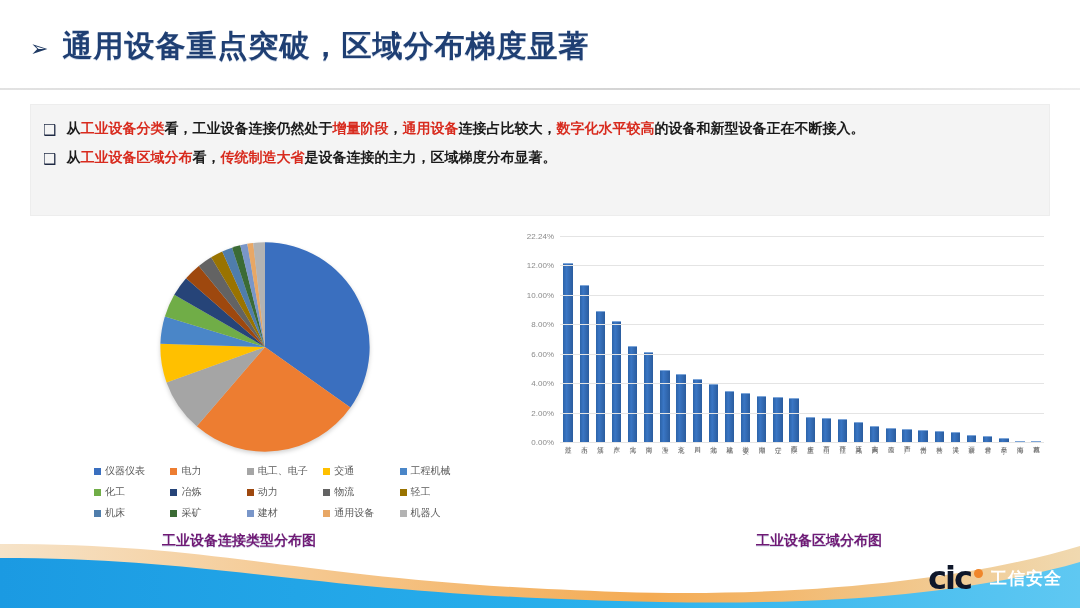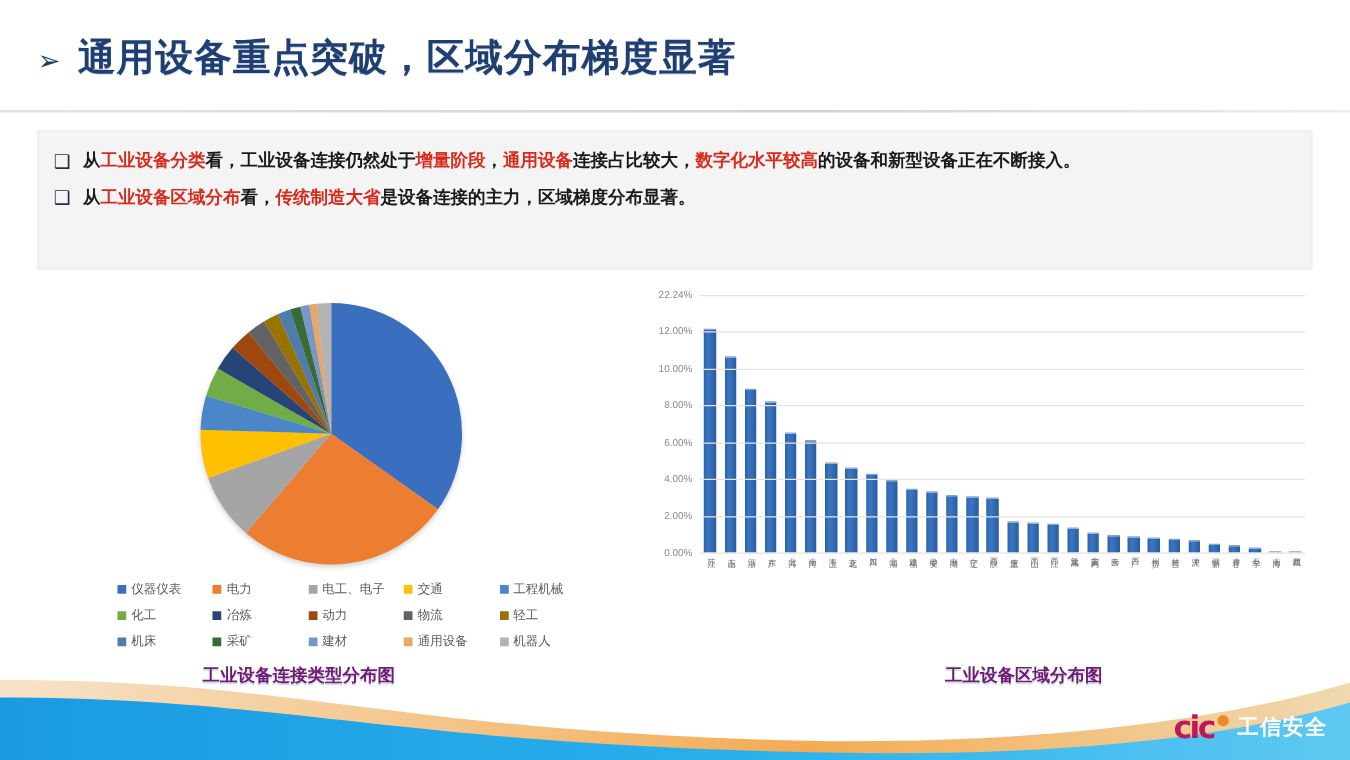--- a/index.html
+++ b/index.html
@@ -111,21 +111,21 @@
   .cap.left{ left:162px; top:532px; }
   .cap.right{ left:722px; top:532px;margin-left:34px; }
 
   
   .footer-dec{ position:absolute; left:0; bottom:0; width:1080px; height:72px; }
   .logo{
     position:absolute; right:18px; bottom:14px;
     display:flex; align-items:center; gap:5px;
   }
   .logo-cic{
-    font-size:25px; font-weight:bold; color:#be185d; letter-spacing:-2px;
+    font-size:32px; font-weight:bold; color:#0f172a; letter-spacing:-2px;
     font-family:"DejaVu Sans",sans-serif; line-height:1;
   }
   .logo-dot{
     display:inline-block; width:9px; height:9px; background:#f0862b;
     border-radius:50%; transform:translateY(-5px) translateX(-2px);
   }
   .logo-cn{
     font-size:17px; font-weight:bold; color:#ffffff; letter-spacing:1px; line-height:1;
   }
 </style>

